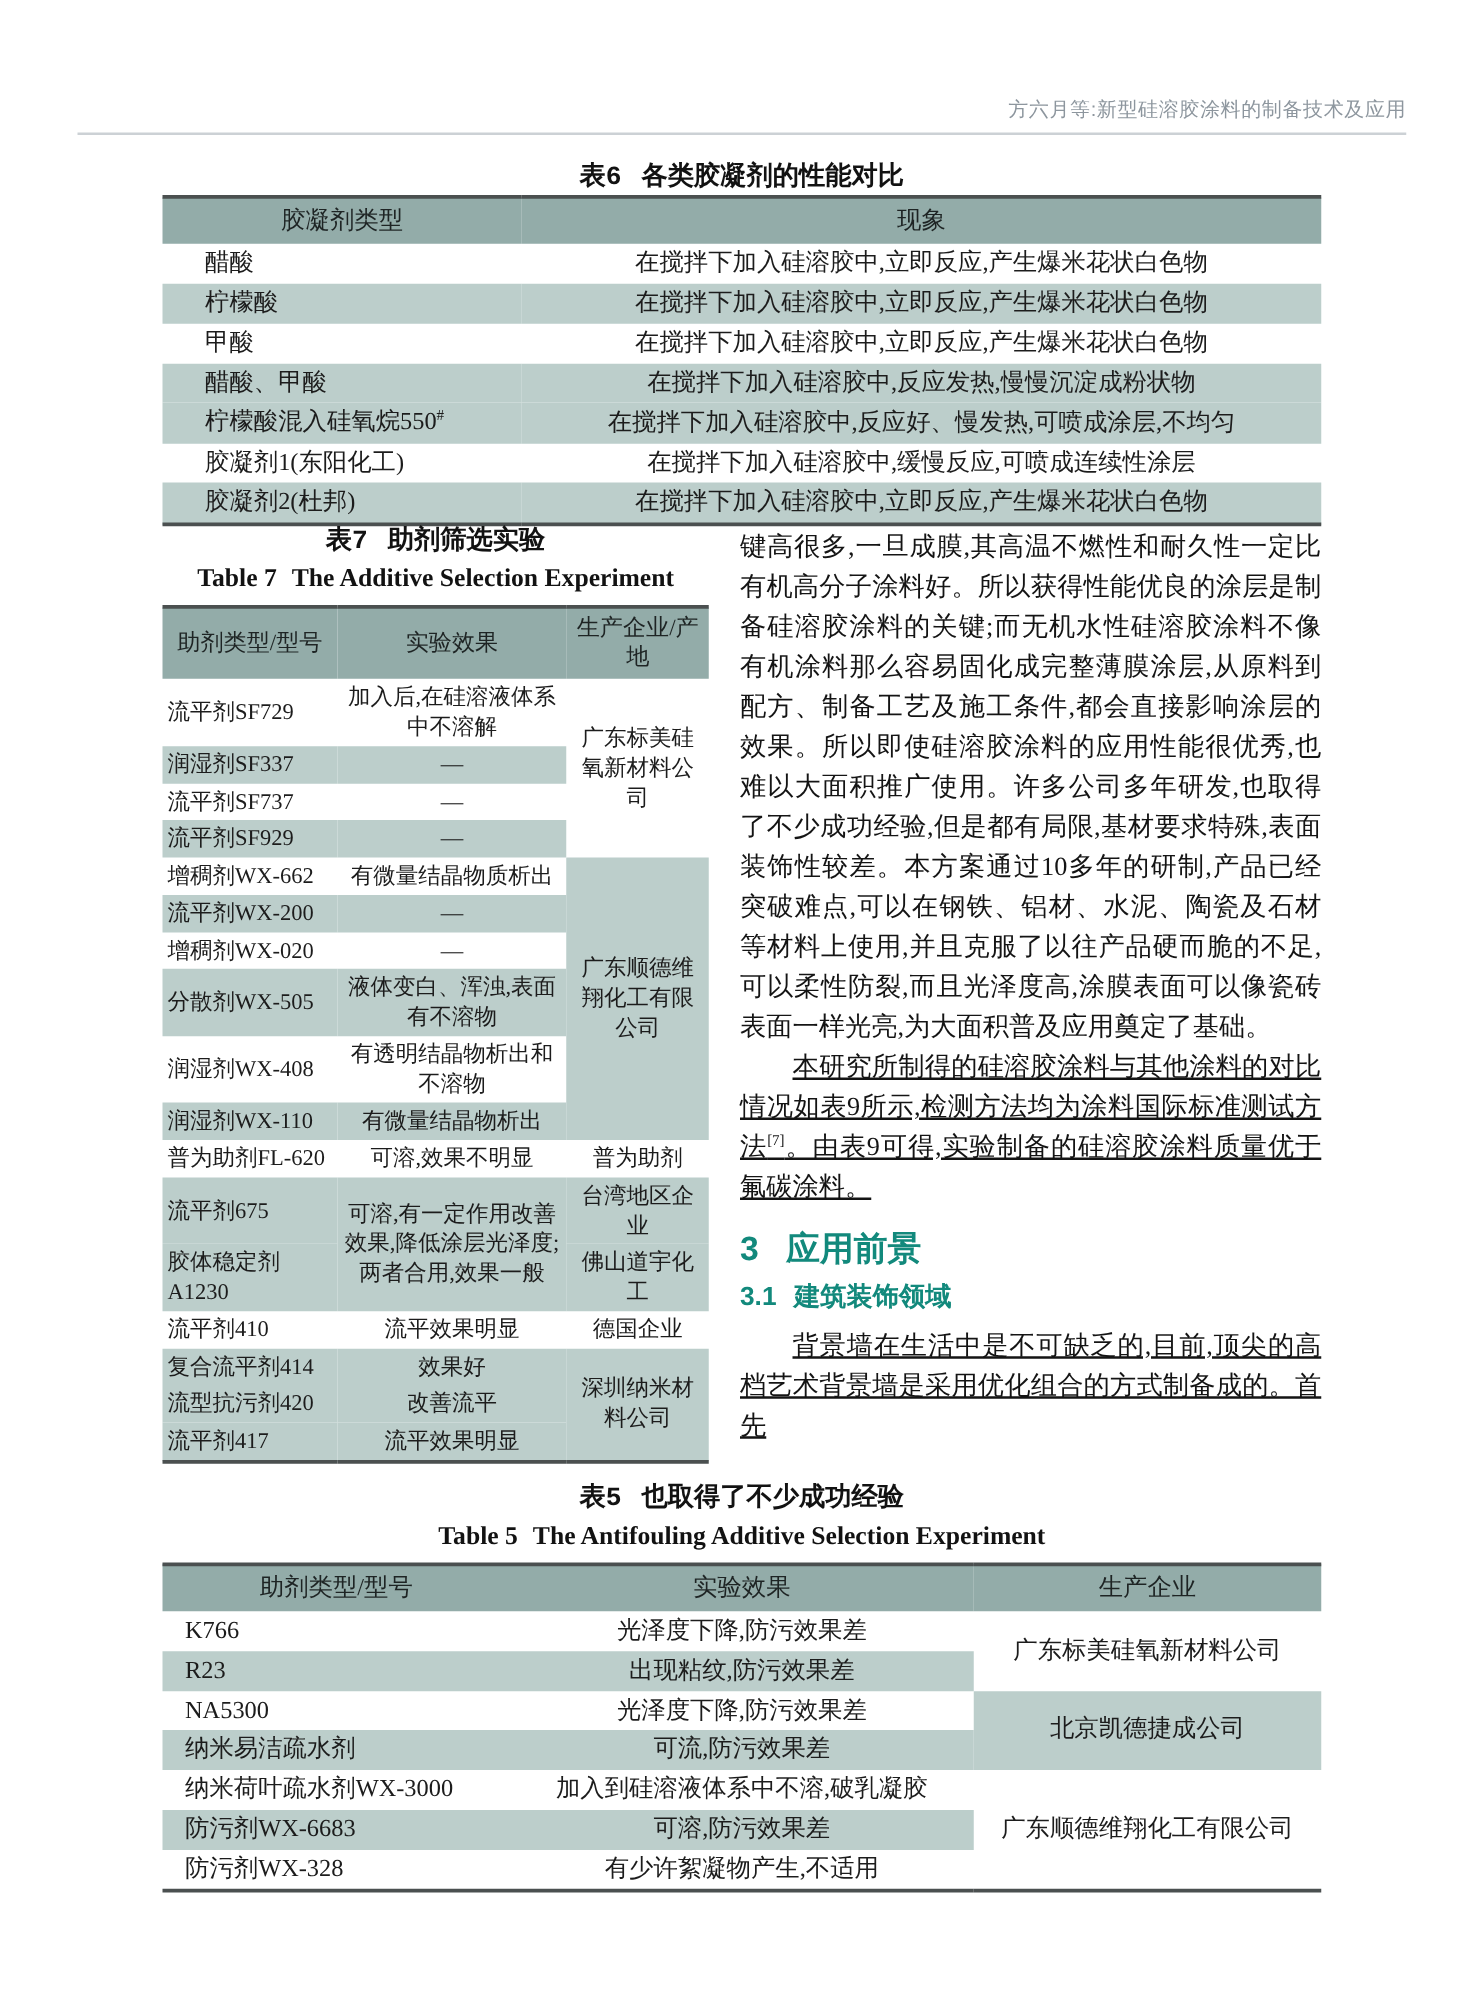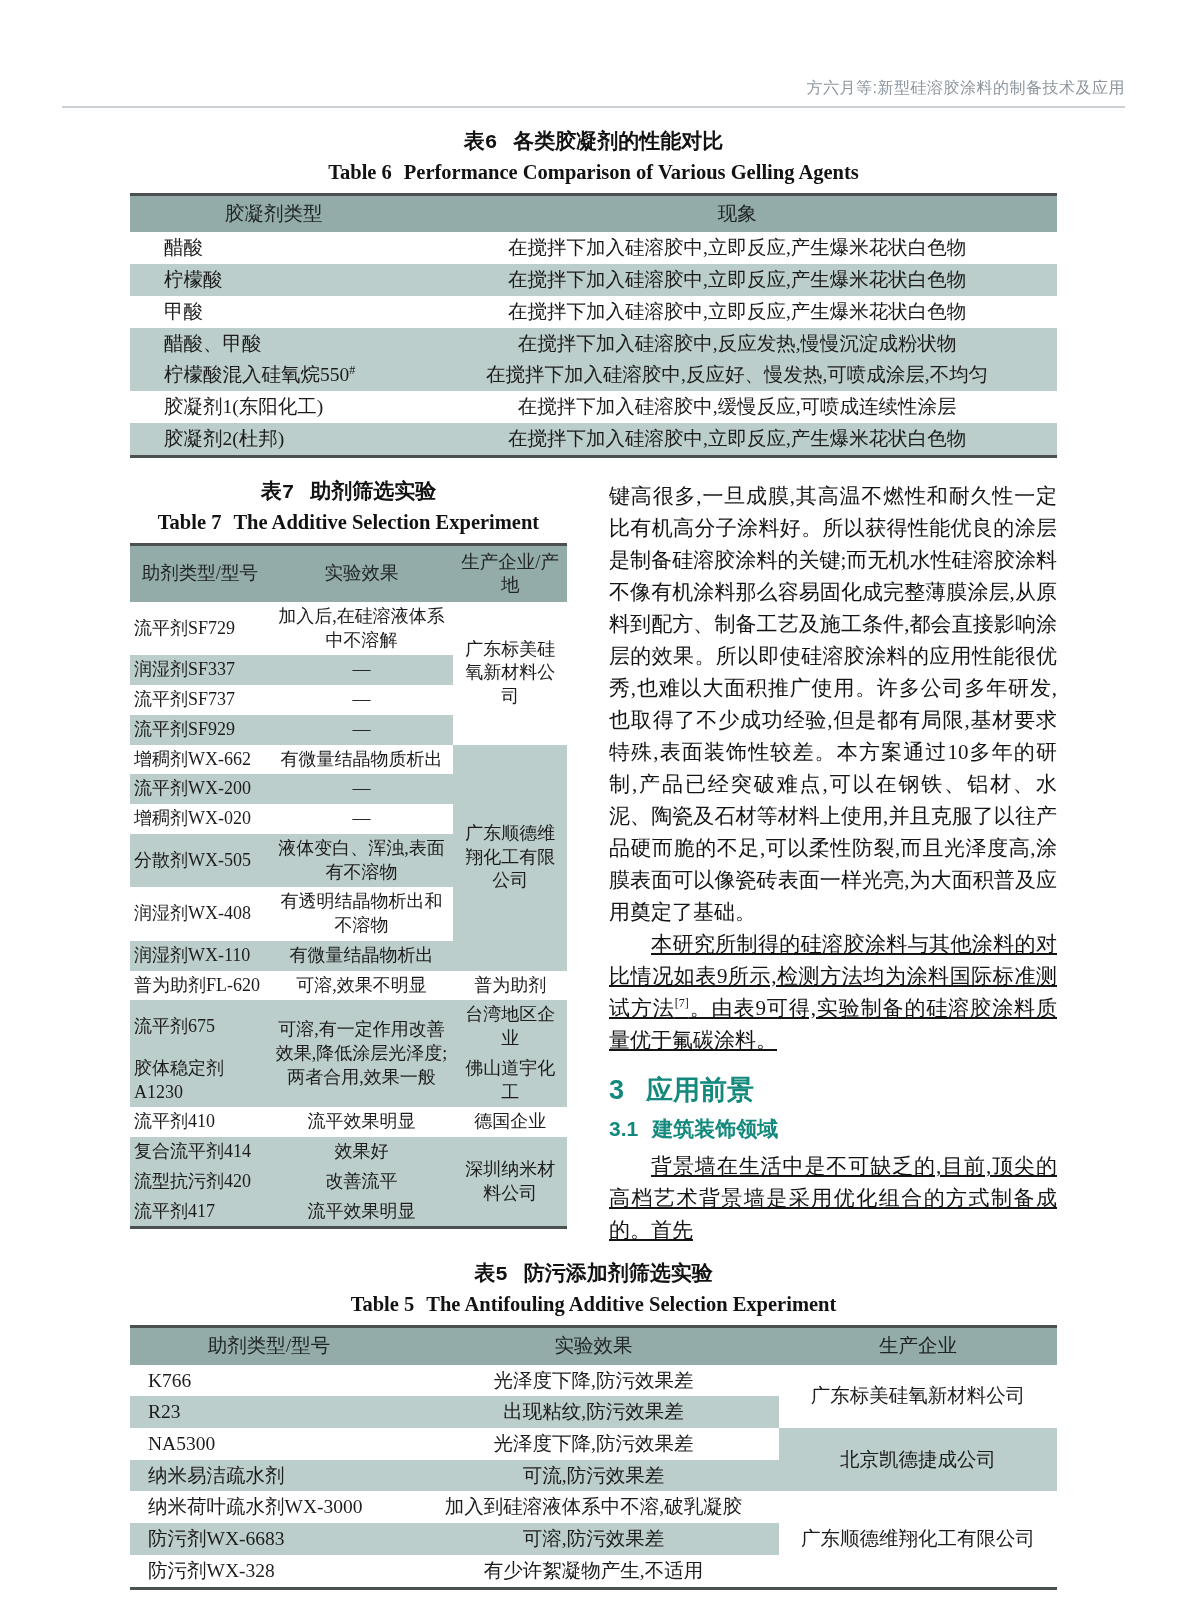--- a/index.html
+++ b/index.html
@@ -50,21 +50,21 @@
   td.left{text-align:left;}
   td.band{background:var(--band_bg,#bccecb);}
   sup{font-size:.62em;}
 
   
   .t6 col.c1{width:31%;} .t6 col.c2{width:69%;}
   .t6 td.left{padding-left:34px;}
   .t6 td{height:25px;}
 
   
-  .columns{display:flex;gap:42px;margin-top:22px;align-items:flex-start;}
+  .columns{display:flex;gap:25px;margin-top:0;align-items:flex-start;}
   .col-left{width:437px;flex:none;}
   .col-right{flex:1;min-width:0;}
 
   
   .t7 col.c1{width:32%;} .t7 col.c2{width:42%;} .t7 col.c3{width:26%;}
   .t7 th{font-size:18.5px;padding:5px 2px;}
   .t7 td{font-size:18px;padding:3px 3px;}
   .t7 td.left{text-align:left;padding-left:4px;}
 
   
@@ -97,23 +97,20 @@
 
 <div class="page-header">
   <span class="rh-title">方六月等:新型硅溶胶涂料的制备技术及应用</span>
 </div>
 
 <div class="main">
 
   <section>
     <div class="tbl-title-cn">
       <span>表6</span><span class="tgap">各类胶凝剂的性能对比</span>
-    </div>
-    <div class="tbl-title-en">
-      <span>Table 6</span><span class="tgap-sm">Performance Comparison of Various Gelling Agents</span>
     </div>
     <table class="t6">
       <colgroup>
           <col class="c1">
           <col class="c2">
         </colgroup>
       <thead>
           <tr>
             <th>胶凝剂类型</th>
             <th>现象</th>
@@ -264,21 +261,21 @@
       </div>
       <div class="sec-h2">
         <span class="sec-num-sm">3.1</span><span>建筑装饰领域</span>
       </div>
       <p class="indent">背景墙在生活中是不可缺乏的,目前,顶尖的高档艺术背景墙是采用优化组合的方式制备成的。首先</p>
     </div>
   </div>
 
   <section class="t5-section">
     <div class="tbl-title-cn">
-      <span>表5</span><span class="tgap">防污添加剂筛选实验</span>
+      <span>表5</span><span class="tgap">也取得了不少成功经验</span>
     </div>
     <div class="tbl-title-en">
       <span>Table 5</span><span class="tgap-sm">The Antifouling Additive Selection Experiment</span>
     </div>
     <table class="t5">
       <colgroup>
           <col class="c1">
           <col class="c2">
           <col class="c3">
         </colgroup>

